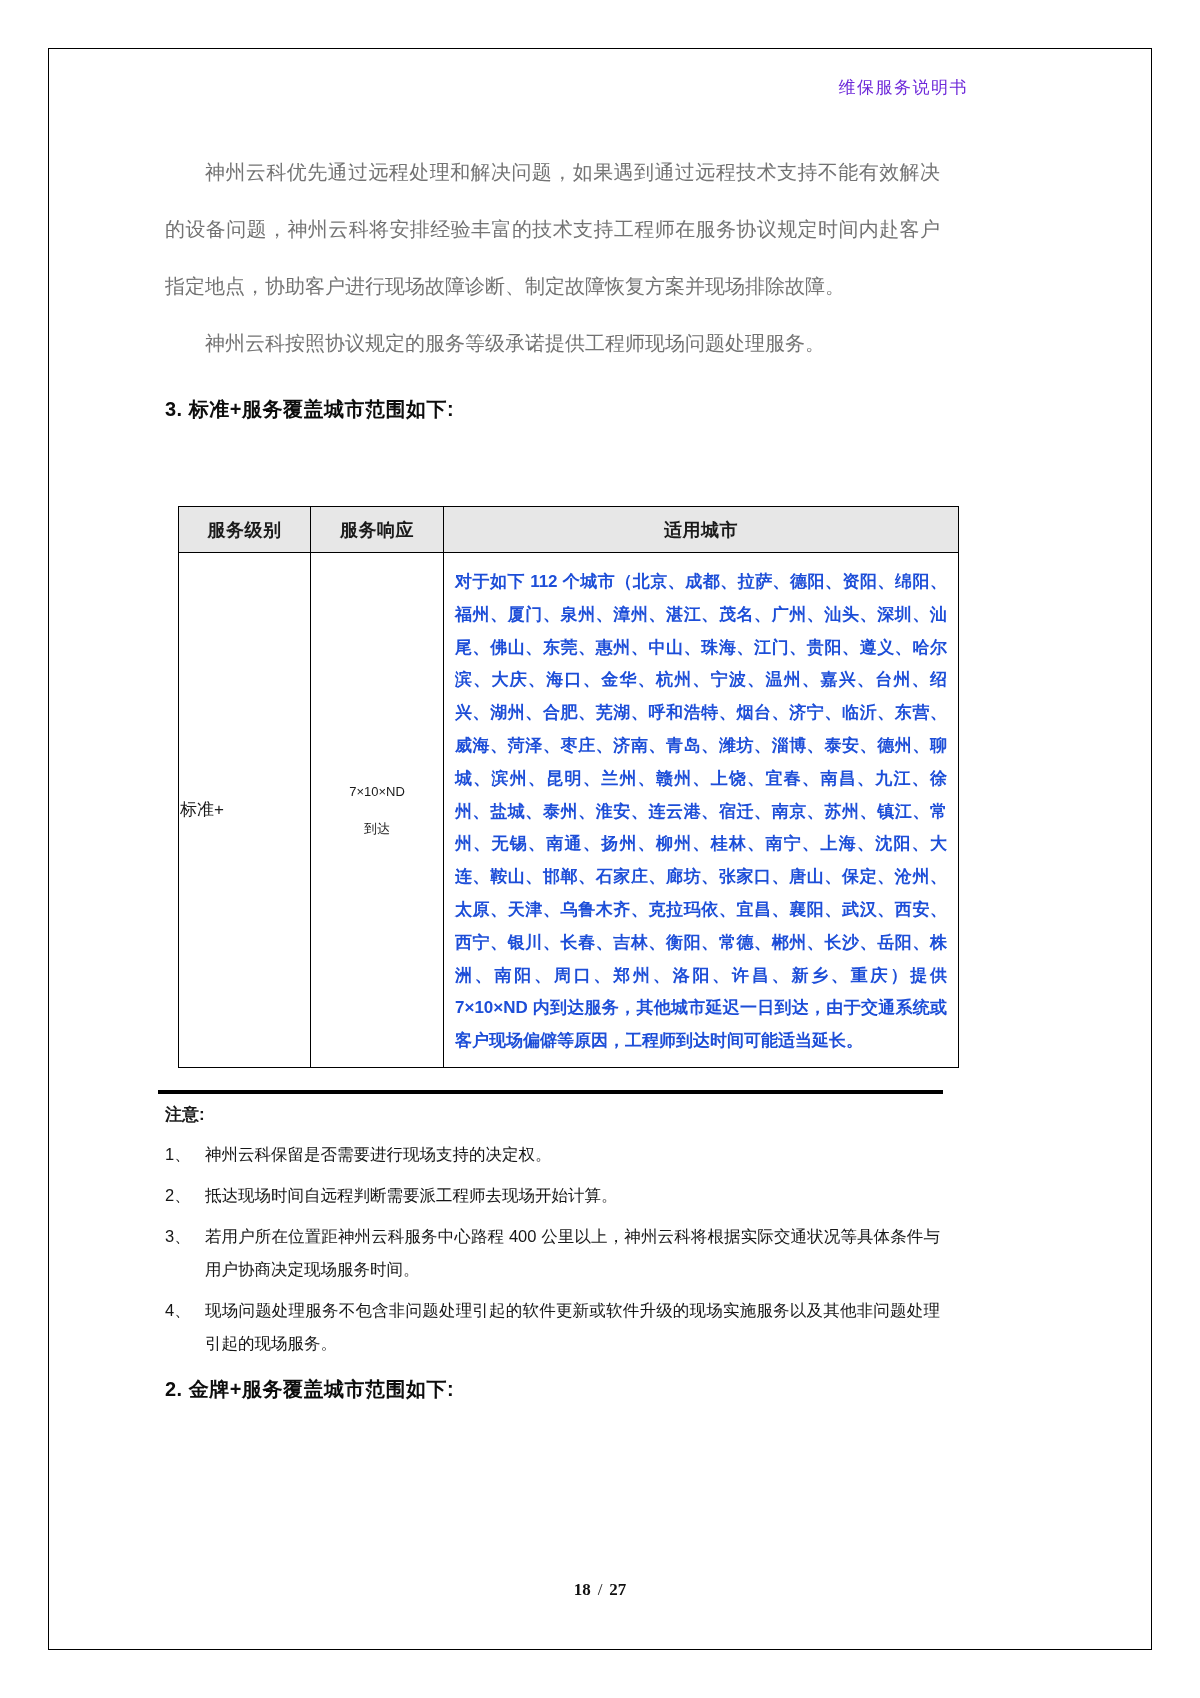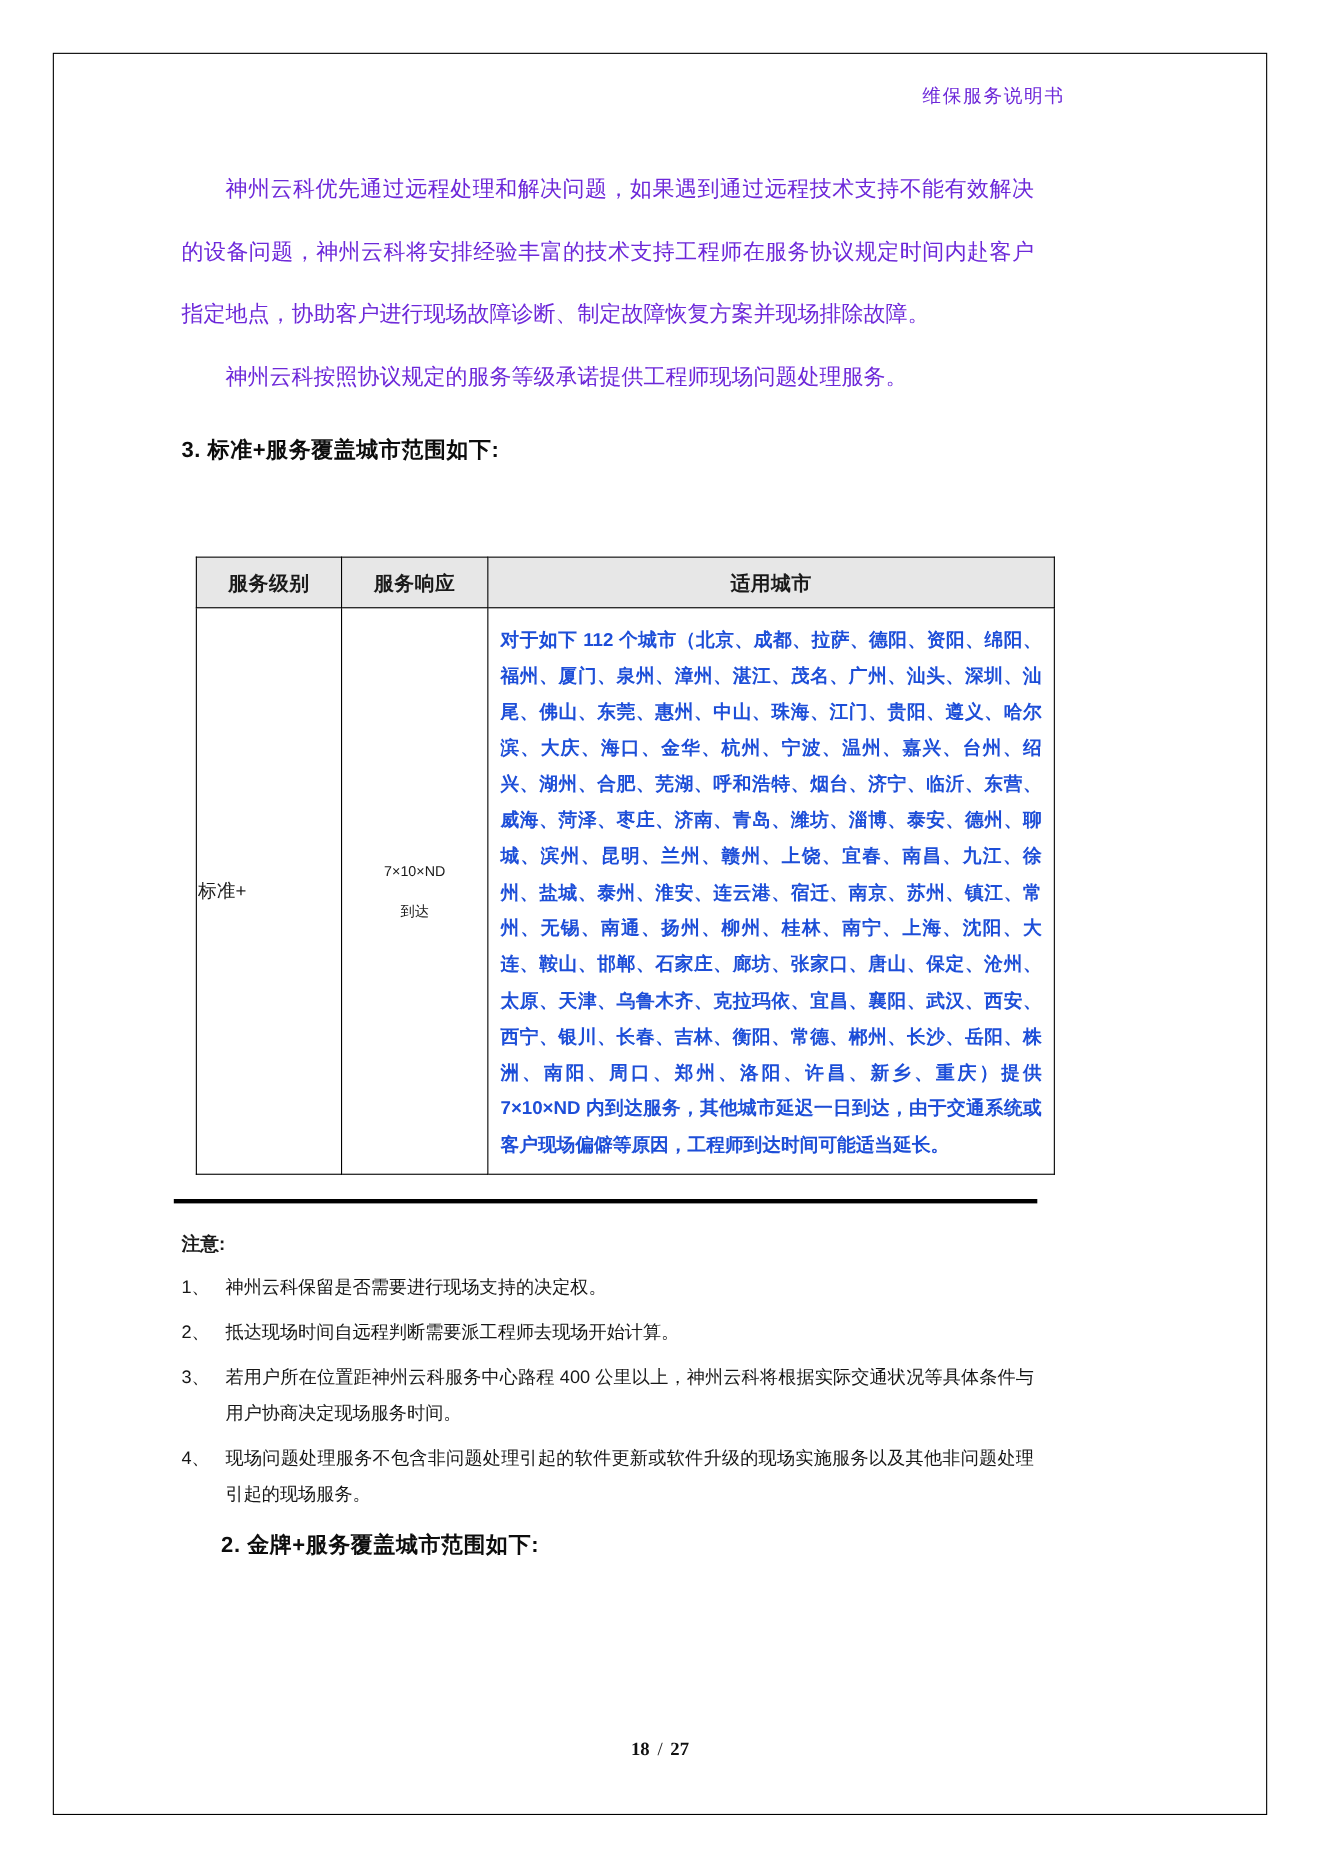--- a/index.html
+++ b/index.html
@@ -19,21 +19,21 @@
     font-family:"Liberation Serif", serif;
     font-size:17px; color:#6d28d9; letter-spacing:1.5px;
   }
   .content { position:absolute; left:165px; top:126px; width:775px; }
 
   .section-heading { font-size:21px; font-weight:600; line-height:34px; letter-spacing:0.5px; }
   .section-heading .sec-num { margin-right:32px; }
 
   p.para {
     margin:18px 0 0; font-size:20px; line-height:57px;
-    text-indent:2em; text-align:justify; color:#6d28d9;
+    text-indent:2em; text-align:justify; color:#737373;
   }
   p.para.second { margin:0; }
 
   .sub-heading {
     margin:22px 0 0; font-size:20px; font-weight:700;
     line-height:30px; letter-spacing:0.5px; color:#0d0d0d;
   }
 
   table.svc {
     margin:82px 0 0 13px; width:780px;
@@ -52,27 +52,27 @@
   }
   td.cell-cities {
     font-size:17px; line-height:32.8px;
     padding:13px 11px 9px; text-align:justify; vertical-align:top;
     color:#1d4ed8;
     font-weight:bold;
   }
 
   .divider-rule { margin:22px 0 0 -7px; width:785px; height:4px; background:#000; }
 
-  .notice-label { margin-top:24px; font-size:17px; font-weight:700; line-height:26px; }
+  .notice-label { margin-top:8px; font-size:17px; font-weight:700; line-height:26px; }
   .notes { margin-top:10px; }
   .note { display:flex; margin-bottom:8px; font-size:16.5px; line-height:33px; color:#161616; }
   .note .n { width:40px; flex:none; }
   .note .t { flex:1; text-align:justify; }
 
-  .heading-gold { margin-top:14px;margin-left:36px; }
+  .heading-gold { margin-top:14px; }
 
   .doc-footer {
     position:absolute; top:1580px; left:0; width:1200px; text-align:center;
     font-family:"Liberation Serif", serif; font-size:17px; font-weight:700; color:#111;
   }
   .doc-footer .sep { font-weight:400; margin:0 7px; }
 </style>
 </head>
 <body>
 

